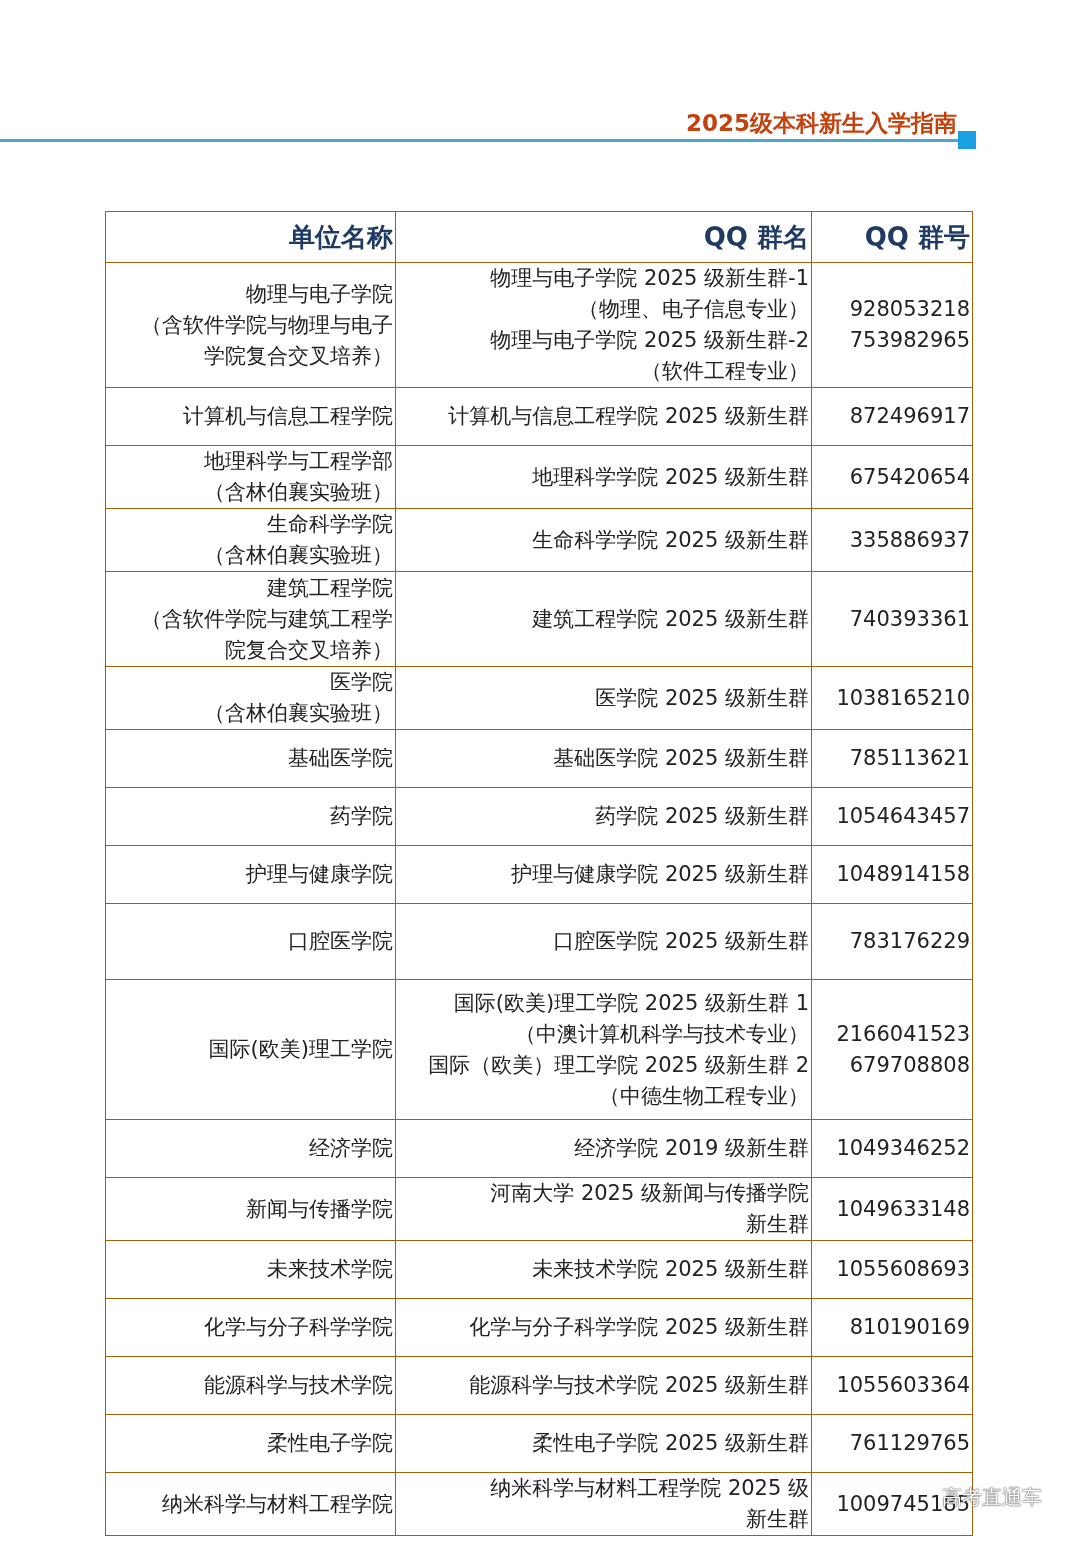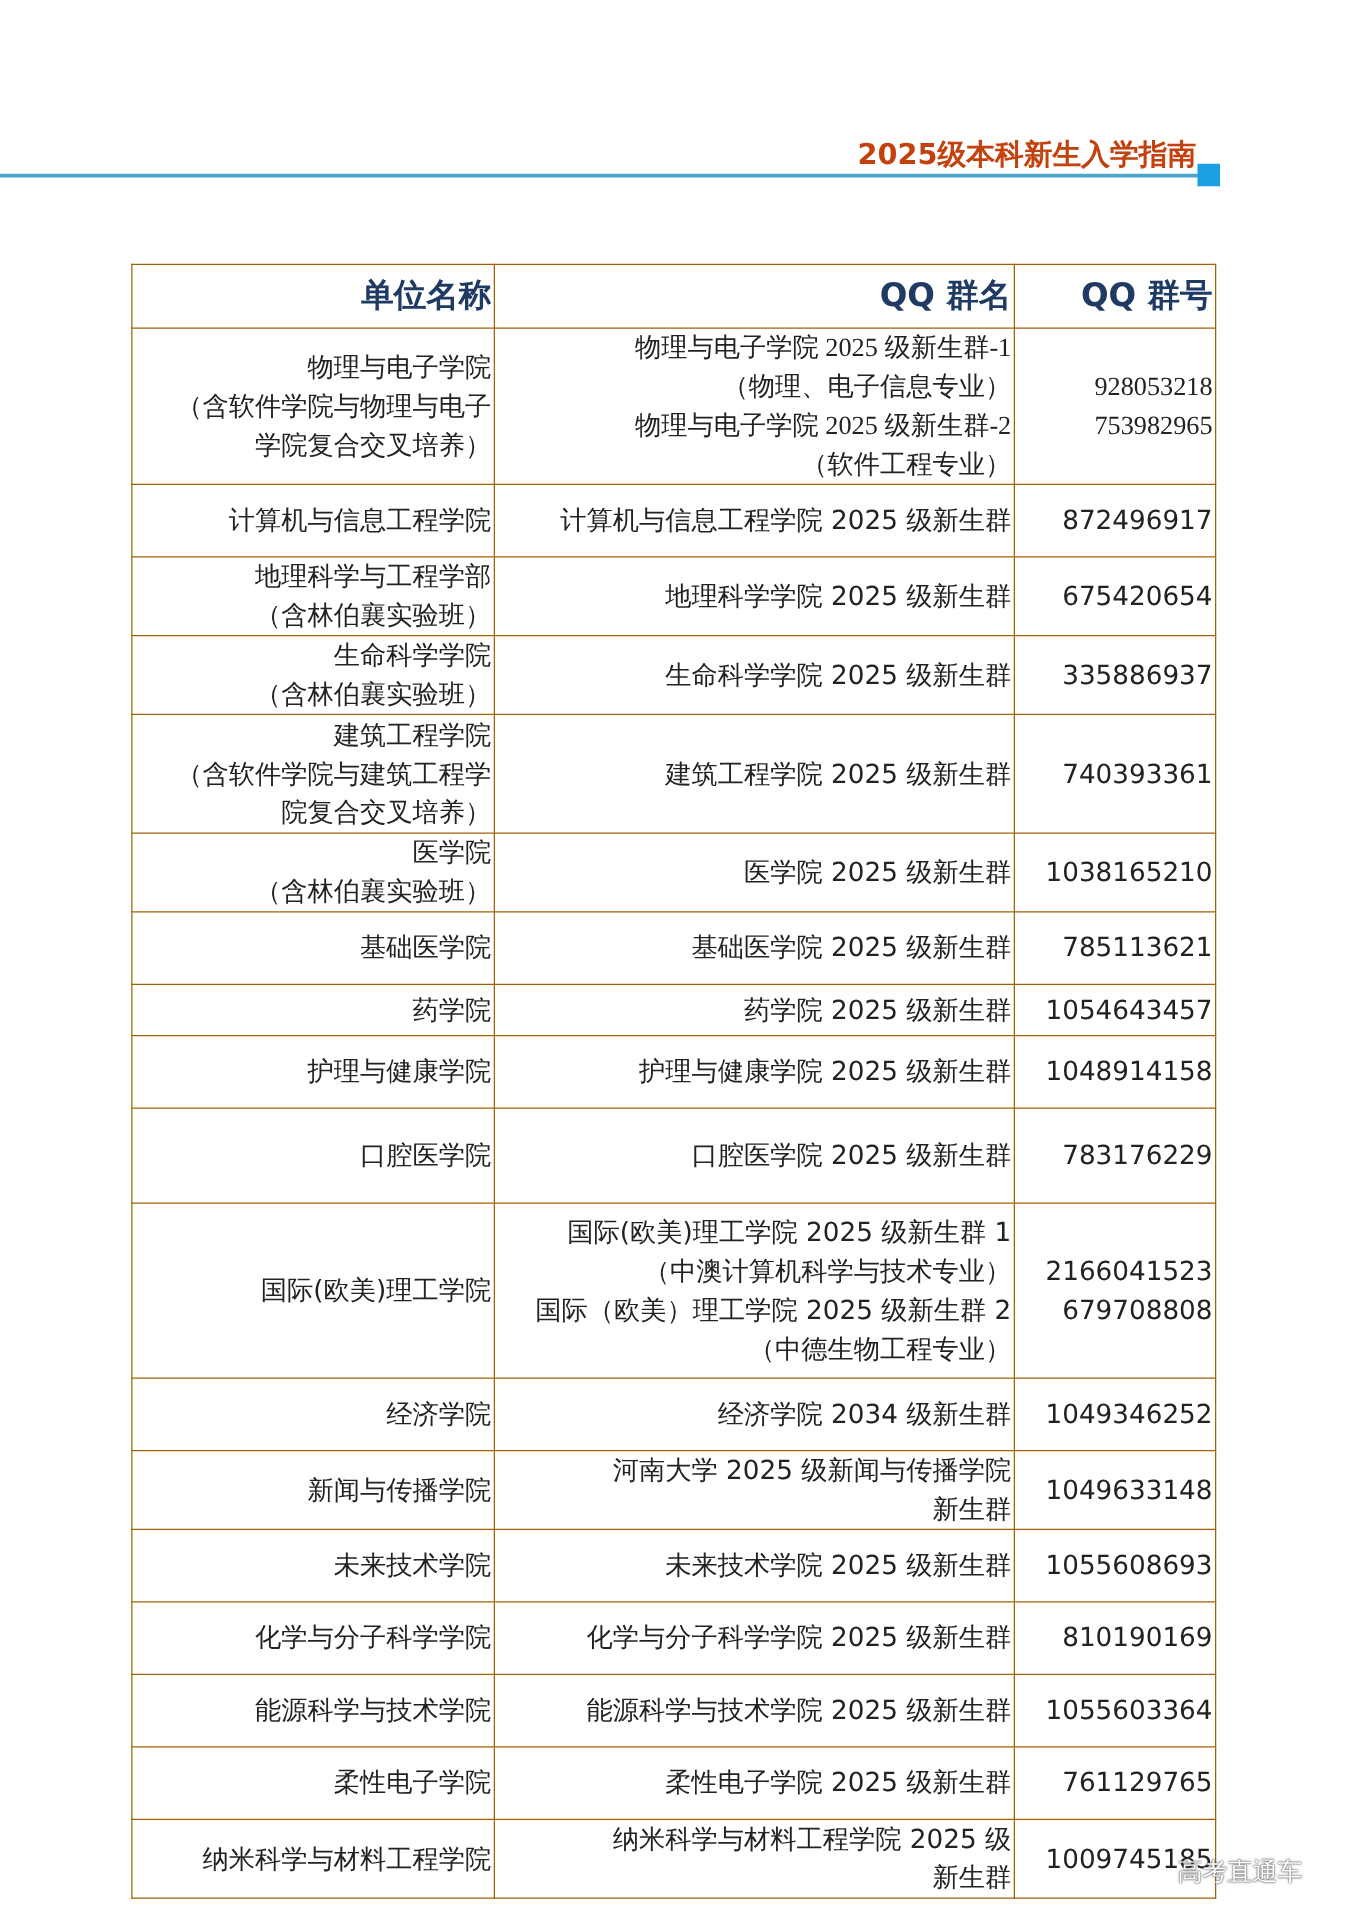--- a/index.html
+++ b/index.html
@@ -51,21 +51,21 @@
       <col class="c3">
     </colgroup>
   <thead>
     <tr>
       <th>单位名称</th>
       <th>QQ 群名</th>
       <th>QQ 群号</th>
     </tr>
   </thead>
   <tbody id="tbody">
-      <tr style="height: 96px; font-family: Liberation Serif, serif;">
+      <tr style="height: 96px;">
         <td>
           <span class="line">物理与电子学院</span>
           <span class="line">（含软件学院与物理与电子</span>
           <span class="line">学院复合交叉培养）</span>
         </td>
         <td>
           <span class="line">物理与电子学院 2025 级新生群-1</span>
           <span class="line">（物理、电子信息专业）</span>
           <span class="line">物理与电子学院 2025 级新生群-2</span>
           <span class="line">（软件工程专业）</span>
@@ -139,21 +139,21 @@
         <td>
           <span class="line">基础医学院</span>
         </td>
         <td>
           <span class="line">基础医学院 2025 级新生群</span>
         </td>
         <td>
           <span class="line">785113621</span>
         </td>
       </tr>
-      <tr style="height: 41px;">
+      <tr style="height: 58px;">
         <td>
           <span class="line">药学院</span>
         </td>
         <td>
           <span class="line">药学院 2025 级新生群</span>
         </td>
         <td>
           <span class="line">1054643457</span>
         </td>
       </tr>
@@ -192,21 +192,21 @@
         <td>
           <span class="line">2166041523</span>
           <span class="line">679708808</span>
         </td>
       </tr>
       <tr style="height: 58px;">
         <td>
           <span class="line">经济学院</span>
         </td>
         <td>
-          <span class="line">经济学院 2034 级新生群</span>
+          <span class="line">经济学院 2019 级新生群</span>
         </td>
         <td>
           <span class="line">1049346252</span>
         </td>
       </tr>
       <tr style="height: 63px;">
         <td>
           <span class="line">新闻与传播学院</span>
         </td>
         <td>

